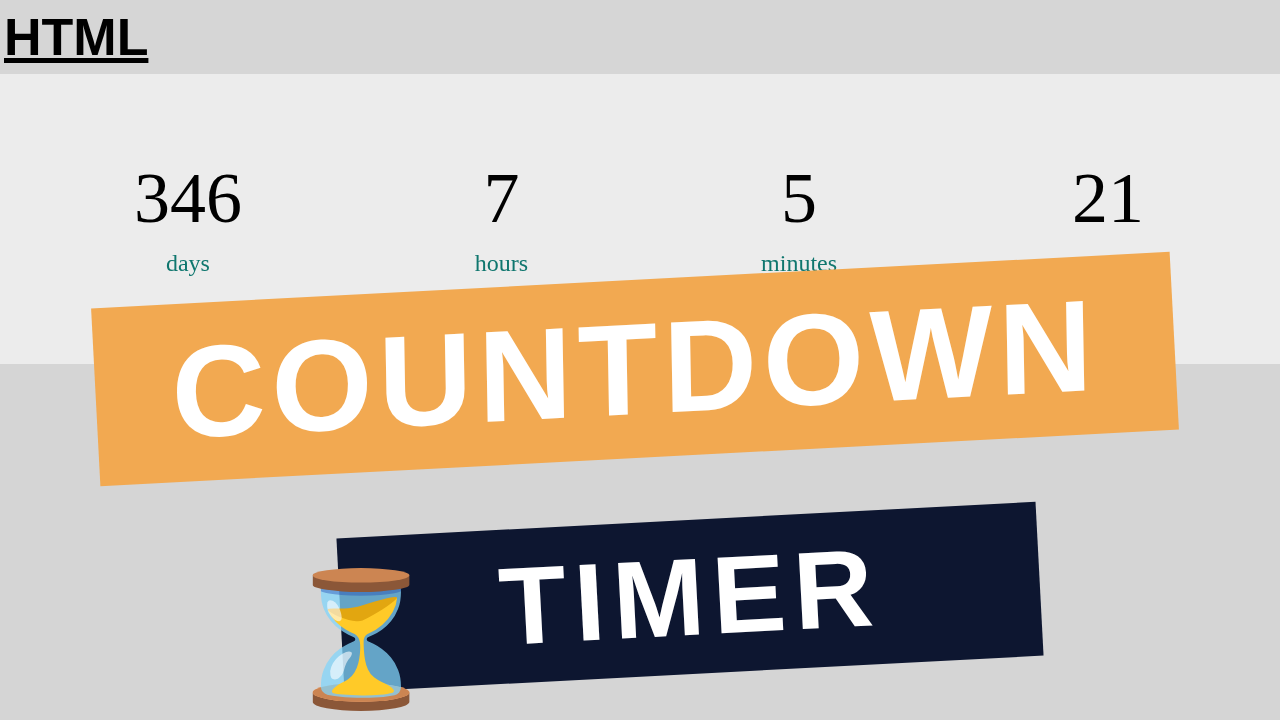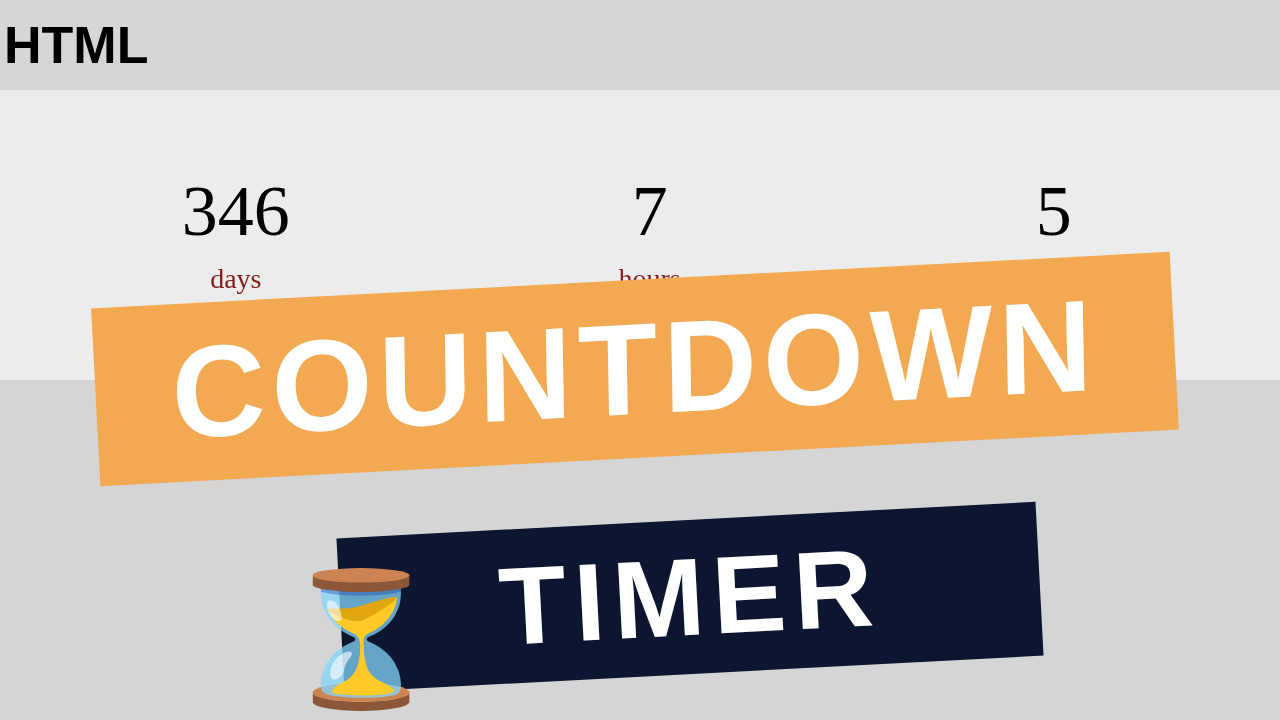--- a/index.html
+++ b/index.html
@@ -6,26 +6,27 @@
     body {
       width: 1280px;
       height: 720px;
       overflow: hidden;
       background: #d5d5d5;
       position: relative;
       font-family: Georgia, 'Times New Roman', serif;
     }
     .header-bar {
       width: 100%;
-      height: 90px;
+      height: 74px;
       background: #d6d6d6;
       display: flex;
       justify-content: space-between;
       align-items: center;
       padding: 0 4px;
+      text-decoration: underline;
     }
     .header-item {
       font-family: 'Arial Black', Arial, sans-serif;
       font-weight: 900;
       font-size: 52px;
       letter-spacing: 0px;
       color: #000;
     }
     .countdown-section {
       background: #ececec;
@@ -43,23 +44,23 @@
       align-items: center;
       font-family: Georgia, 'Times New Roman', serif;
     }
     .countdown-value {
       font-size: 72px;
       font-weight: 400;
       color: #000;
       line-height: 1;
     }
     .countdown-label {
-      font-size: 28px;
+      font-size: 24px;
       font-weight: 400;
-      color: #7f1d1d;
+      color: #0f766e;
       margin-top: 16px;
     }
     .title-block {
       position: absolute;
       top: 280px;
       left: 95px;
       width: 1080px;
       background: #f2a951;
       transform: rotate(-3deg);
       padding: 24px 48px;
@@ -116,20 +117,24 @@
     <div class="countdown-label">days</div>
   </div>
   <div class="countdown-unit">
     <div class="countdown-value">7</div>
     <div class="countdown-label">hours</div>
   </div>
   <div class="countdown-unit">
     <div class="countdown-value">5</div>
     <div class="countdown-label">minutes</div>
   </div>
+  <div class="countdown-unit">
+    <div class="countdown-value">21</div>
+    <div class="countdown-label">seconds</div>
+  </div>
 </div>
 
 <div class="title-block">
   <div class="title-text">COUNTDOWN</div>
 </div>
 
 <div class="subtitle-block">
   <div class="subtitle-text">TIMER</div>
 </div>
 

